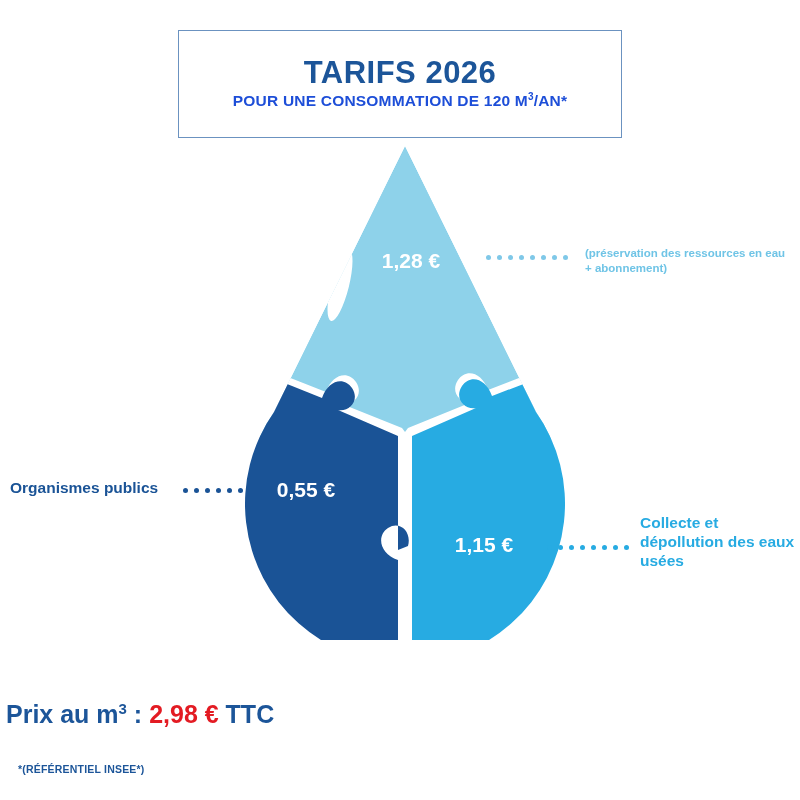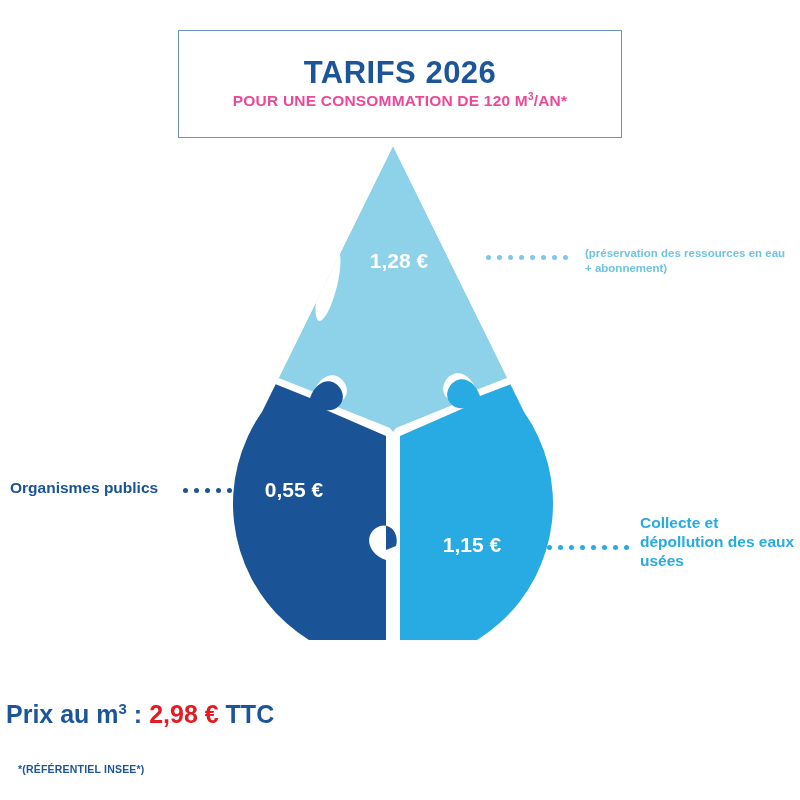--- a/index.html
+++ b/index.html
@@ -33,21 +33,21 @@
   #title-main {
     font-size: 31px;
     font-weight: bold;
     color: #1c5599;
     letter-spacing: 0.5px;
     line-height: 1.05;
   }
   #title-sub {
     font-size: 15.5px;
     font-weight: bold;
-    color: #ec4899;
+    color: #1d4ed8;
     letter-spacing: 0.2px;
     line-height: 1.3;
     margin-top: 2px;
   }
   #title-sub sup {
     font-size: 10px;
     vertical-align: super;
     line-height: 0;
   }
   #title-city {
@@ -55,21 +55,21 @@
     font-weight: bold;
     color: #e31b23;
     letter-spacing: 0.3px;
     line-height: 1.2;
     margin-top: 3px;
   }
 
   
   #droplet-wrap {
     position: absolute;
-    left: 218px;
+    left: 230px;
     top: 140px;
     width: 350px;
     height: 500px;
   }
   #droplet-svg {
     display: block;
     width: 350px;
     height: 500px;
   }
   .seg-value {

